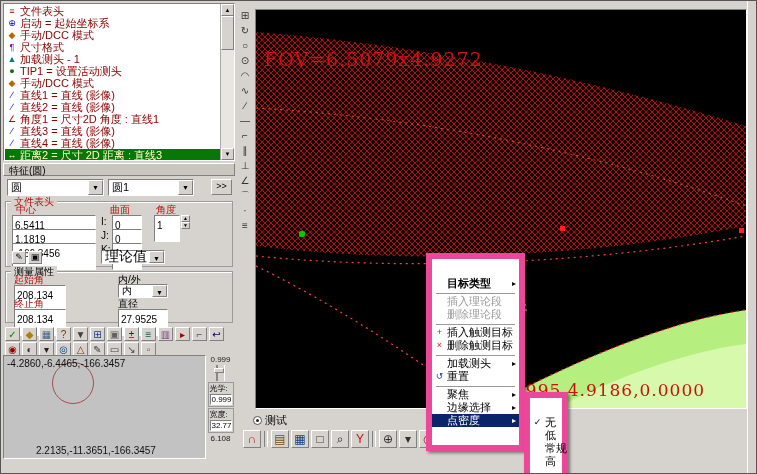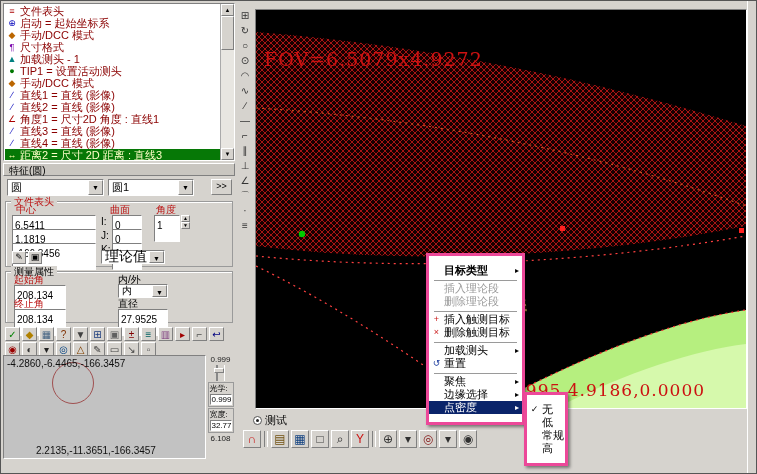--- a/index.html
+++ b/index.html
@@ -62,22 +62,22 @@
   
   .toolstrip{left:236px;top:8px;width:17px;display:flex;flex-direction:column;gap:0}
   .tsicon{width:16px;height:15px;font-size:10px;line-height:14px;text-align:center;color:#333;cursor:default}
   
   .viewport{left:254px;top:8px;width:492px;height:400px;border:1px solid;border-color:#808080 #fff #fff #808080;background:#000}
   .vtext{position:absolute;color:var(--viewport-text,#cc1111);font-family:"DejaVu Serif","Liberation Serif",serif;
          font-size:19px;letter-spacing:1px;white-space:nowrap}
   .vtext.small-read{font-size:17px}
   .vrow{display:flex;gap:19px}
   
-  .menu{width:99px;background:#fff;border:3px solid #ec4899;box-shadow:2px 2px 3px rgba(0,0,0,.45);
-        padding:8px 0;z-index:60}
+  .menu{width:99px;background:#fff;border:6px solid #ec4899;box-shadow:2px 2px 3px rgba(0,0,0,.45);
+        padding:18px 0;z-index:60}
   .menu.sub{width:44px;z-index:61}
   .mitem{height:13px;display:flex;align-items:center;position:relative;font-size:11px;line-height:13px;cursor:default}
   .micon{width:15px;flex:0 0 15px;text-align:center;font-size:9px}
   .mlabel{flex:1;white-space:nowrap}
   .mitem.bold{font-weight:bold}
   .mitem.disabled{color:#9a9a9a}
   .mitem.highlighted{background:var(--menu-highlight,#0a246a);color:#fff}
   .mitem.submenu::after{content:"▸";position:absolute;right:3px;font-size:8px}
   .mitem.checked .micon::before{content:"✓"}
   .mitem.sep{height:5px}

